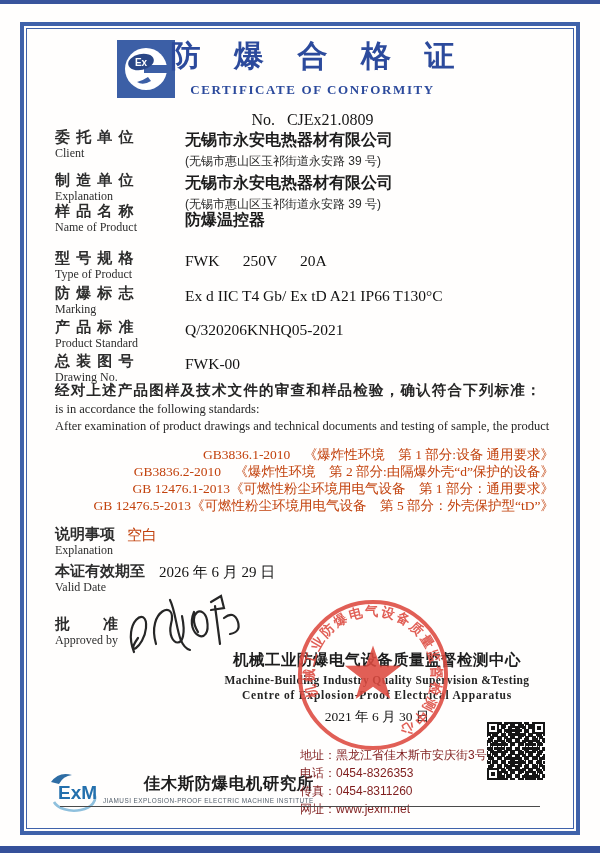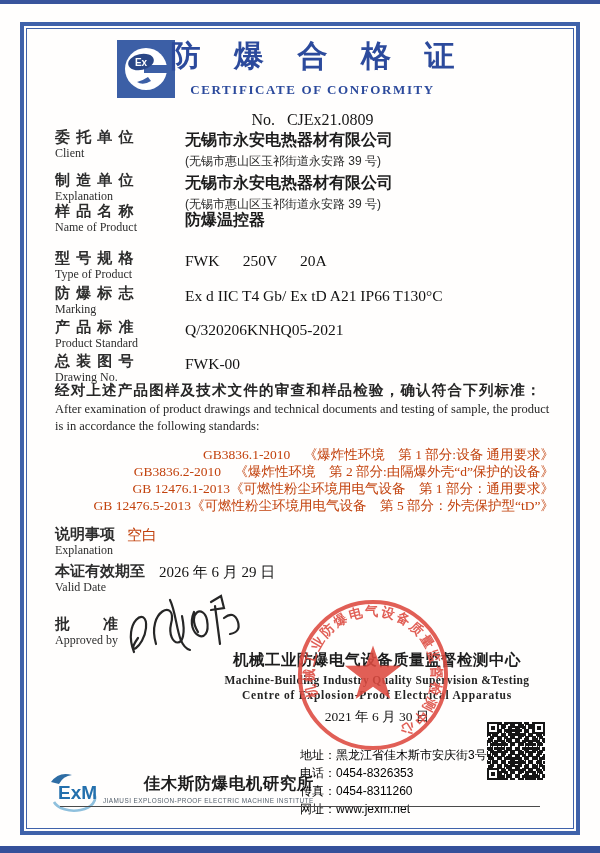--- a/index.html
+++ b/index.html
@@ -55,21 +55,21 @@
   .auth-en2{font-size:11.5px;line-height:14.5px;color:#242424;font-family:"Liberation Serif",serif;
            font-weight:600;letter-spacing:.8px;}
   .auth-date{font-size:13.5px;color:#141414;font-family:"Liberation Serif",serif;margin-top:6px;}
 
   
   .exm-logo{position:absolute;left:50px;top:768px;}
   .inst{position:absolute;left:103px;top:773px;text-align:right;}
   .inst-cn{font-weight:bold;font-size:16.5px;color:#1d1d1d;letter-spacing:.5px;}
   .inst-en{font-size:6.4px;color:#55616e;letter-spacing:.45px;margin-top:2px;}
   .contact{position:absolute;left:300px;top:746px;}
-  .contact-line{font-size:12px;line-height:18px;color:#000000;display:flex;}
+  .contact-line{font-size:12px;line-height:18px;color:#7f1d1d;display:flex;}
   .qr{position:absolute;left:487px;top:722px;width:58px;height:58px;
       background:
         repeating-conic-gradient(#161616 0% 25%, transparent 0% 50%) 1px 2px/9px 9px,
         repeating-conic-gradient(#161616 0% 25%, #ffffff 0% 50%) 0 0/7px 7px;}
   .fp{position:absolute;width:8px;height:8px;border:2.5px solid #161616;background:#fff;}
   .fp::after{content:"";position:absolute;left:2px;top:2px;width:4px;height:4px;background:#161616;}
   .fp-tl{left:0;top:0;} .fp-tr{right:0;top:0;} .fp-bl{left:0;bottom:0;}
   .foot-rule{position:absolute;left:60px;top:806px;width:480px;border-top:1.5px solid #4a4a4a;}
   .foot-note{position:absolute;left:40px;right:40px;top:812px;text-align:center;
              font-weight:bold;font-size:12px;color:#242424;letter-spacing:.5px;}
@@ -166,22 +166,22 @@
       <div class="lbl-cn">总 装 图 号</div>
       <div class="lbl-en">Drawing No.</div>
     </div>
     <div class="fval">
       <div class="v-lat">FWK-00</div>
     </div>
   </div>
 
   <div class="statement">
     <div class="st-cn">经对上述产品图样及技术文件的审查和样品检验，确认符合下列标准：</div>
+    <div class="st-en">is in accordance the following standards:</div>
     <div class="st-en">After examination of product drawings and technical documents and testing of sample, the product</div>
-    <div class="st-en">is in accordance the following standards:</div>
   </div>
 
   <div class="standards">
     <div class="std-line">GB3836.1-2010　《爆炸性环境　第 1 部分:设备 通用要求》</div>
     <div class="std-line">GB3836.2-2010　《爆炸性环境　第 2 部分:由隔爆外壳“d”保护的设备》</div>
     <div class="std-line">GB 12476.1-2013《可燃性粉尘环境用电气设备　第 1 部分：通用要求》</div>
     <div class="std-line">GB 12476.5-2013《可燃性粉尘环境用电气设备　第 5 部分：外壳保护型“tD”》</div>
   </div>
 
   <div class="frow" style="top:525px">

